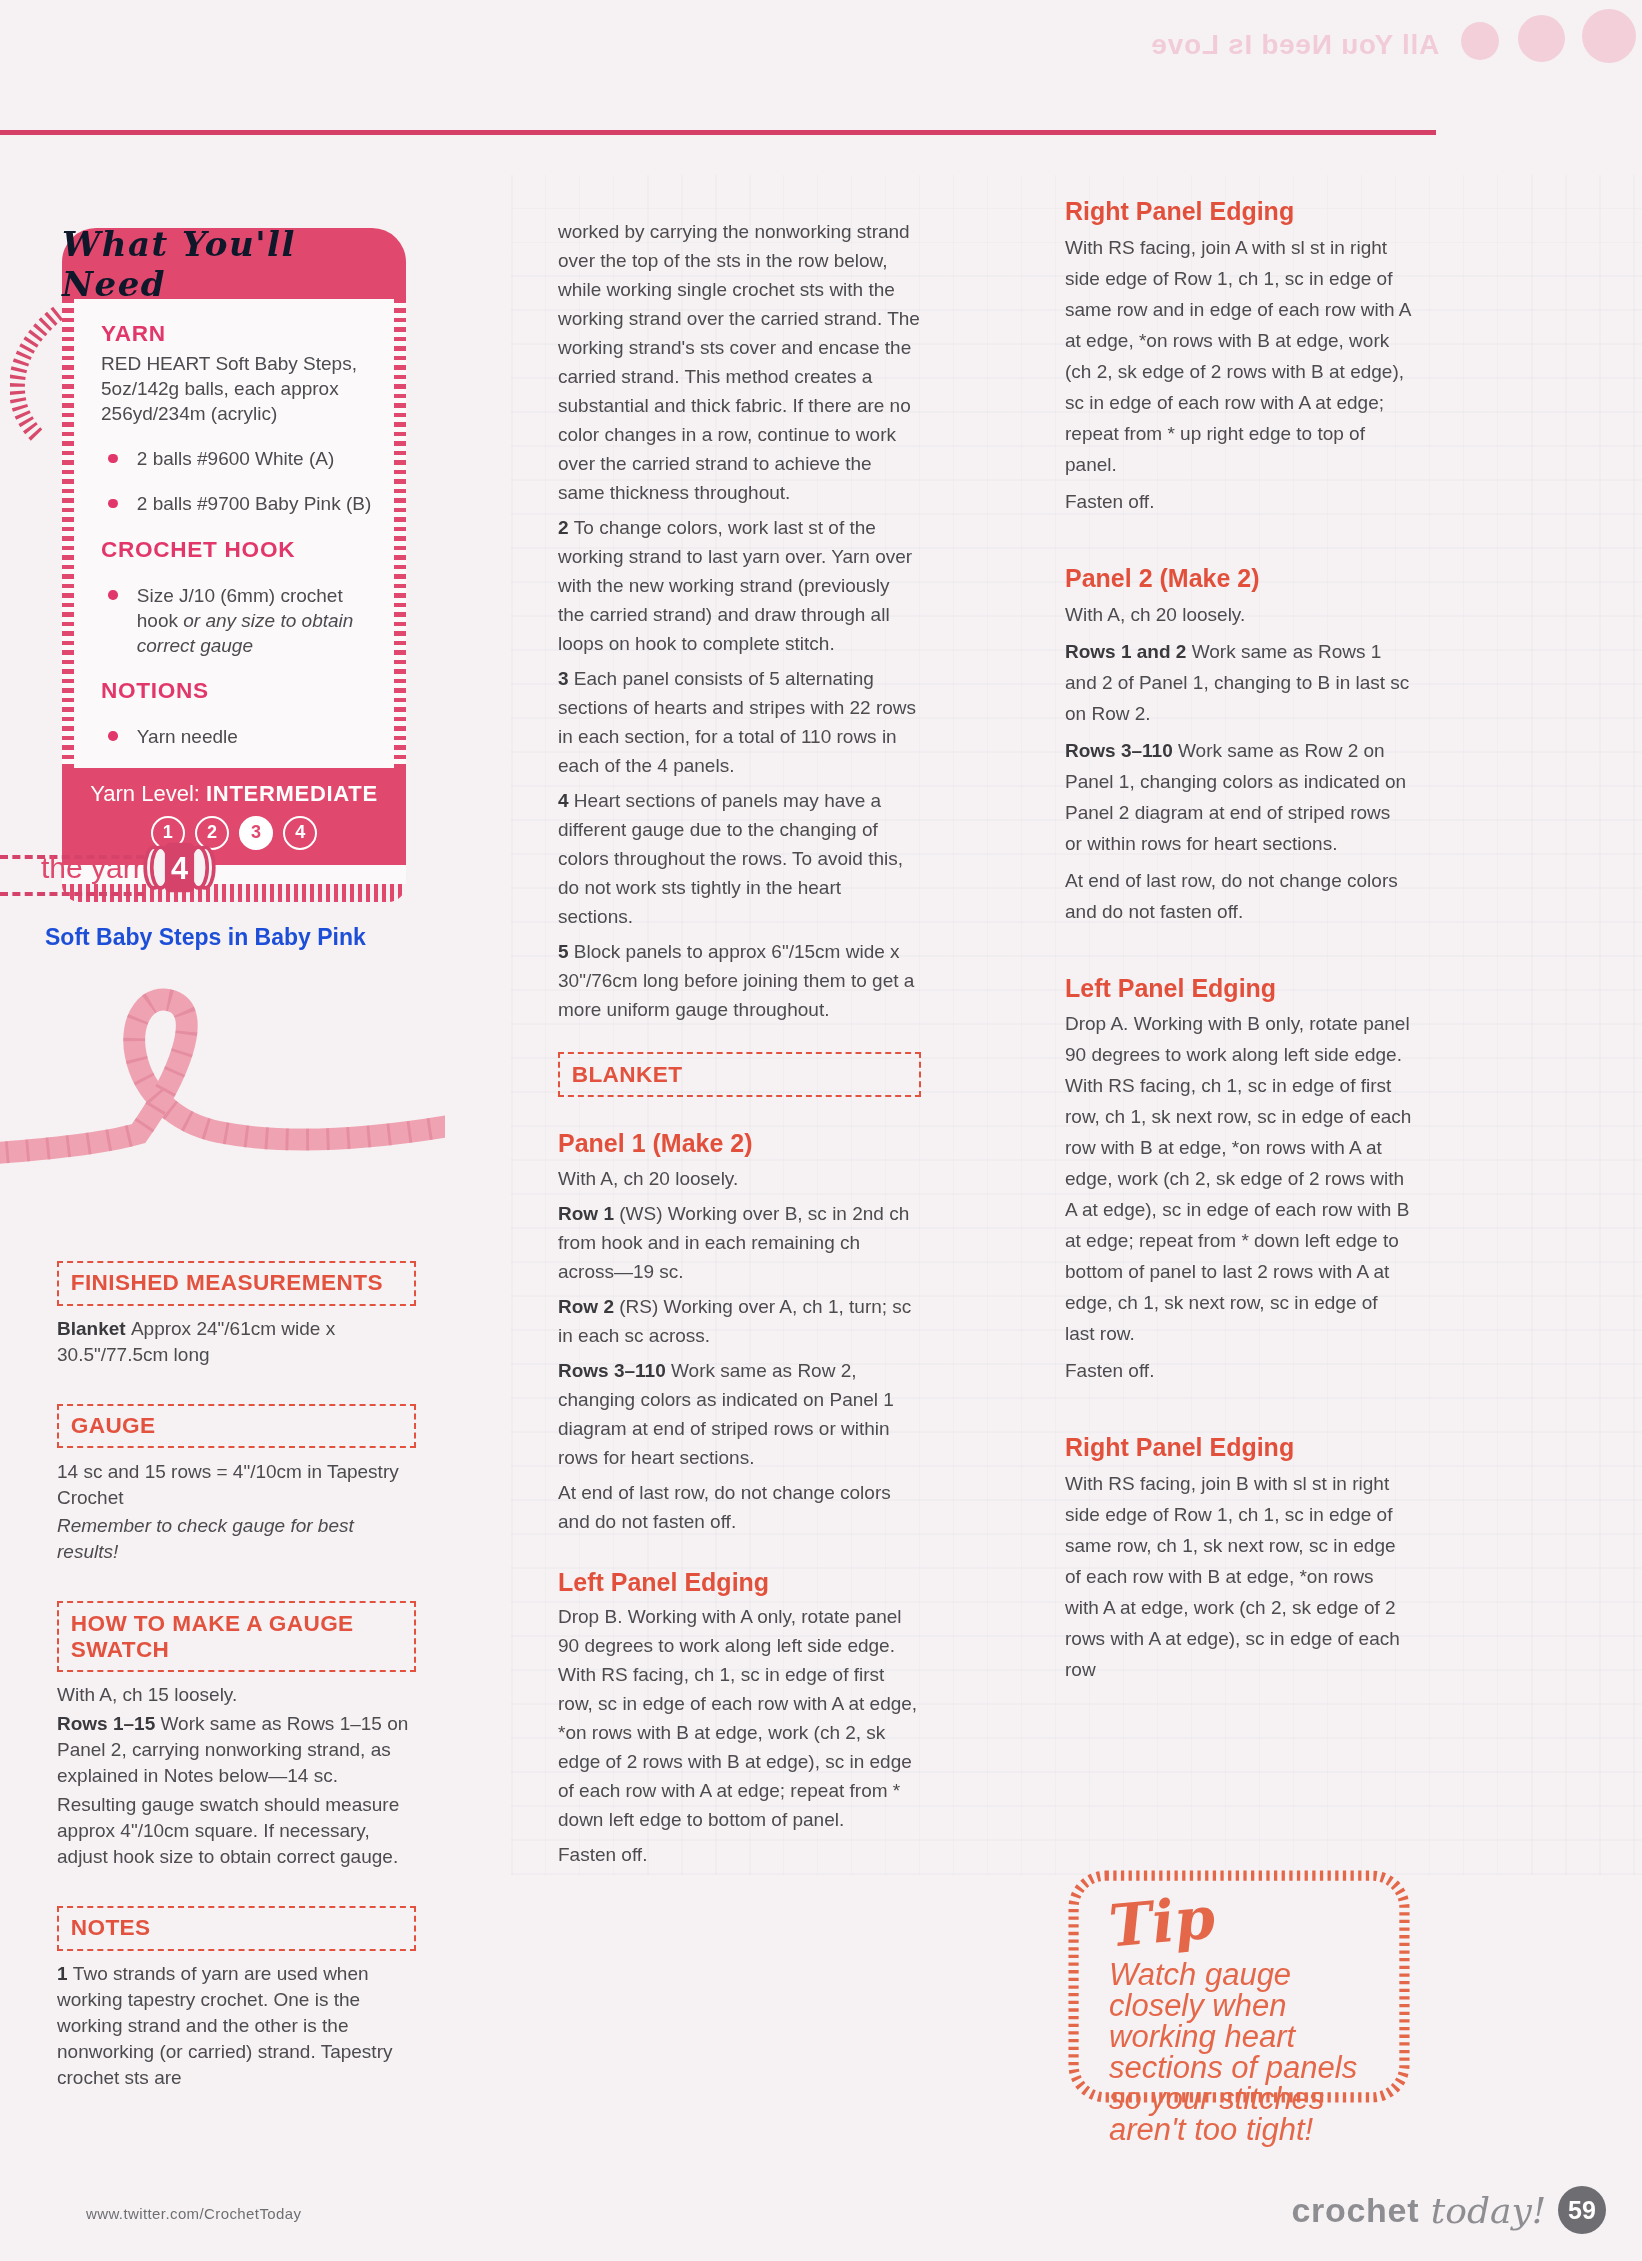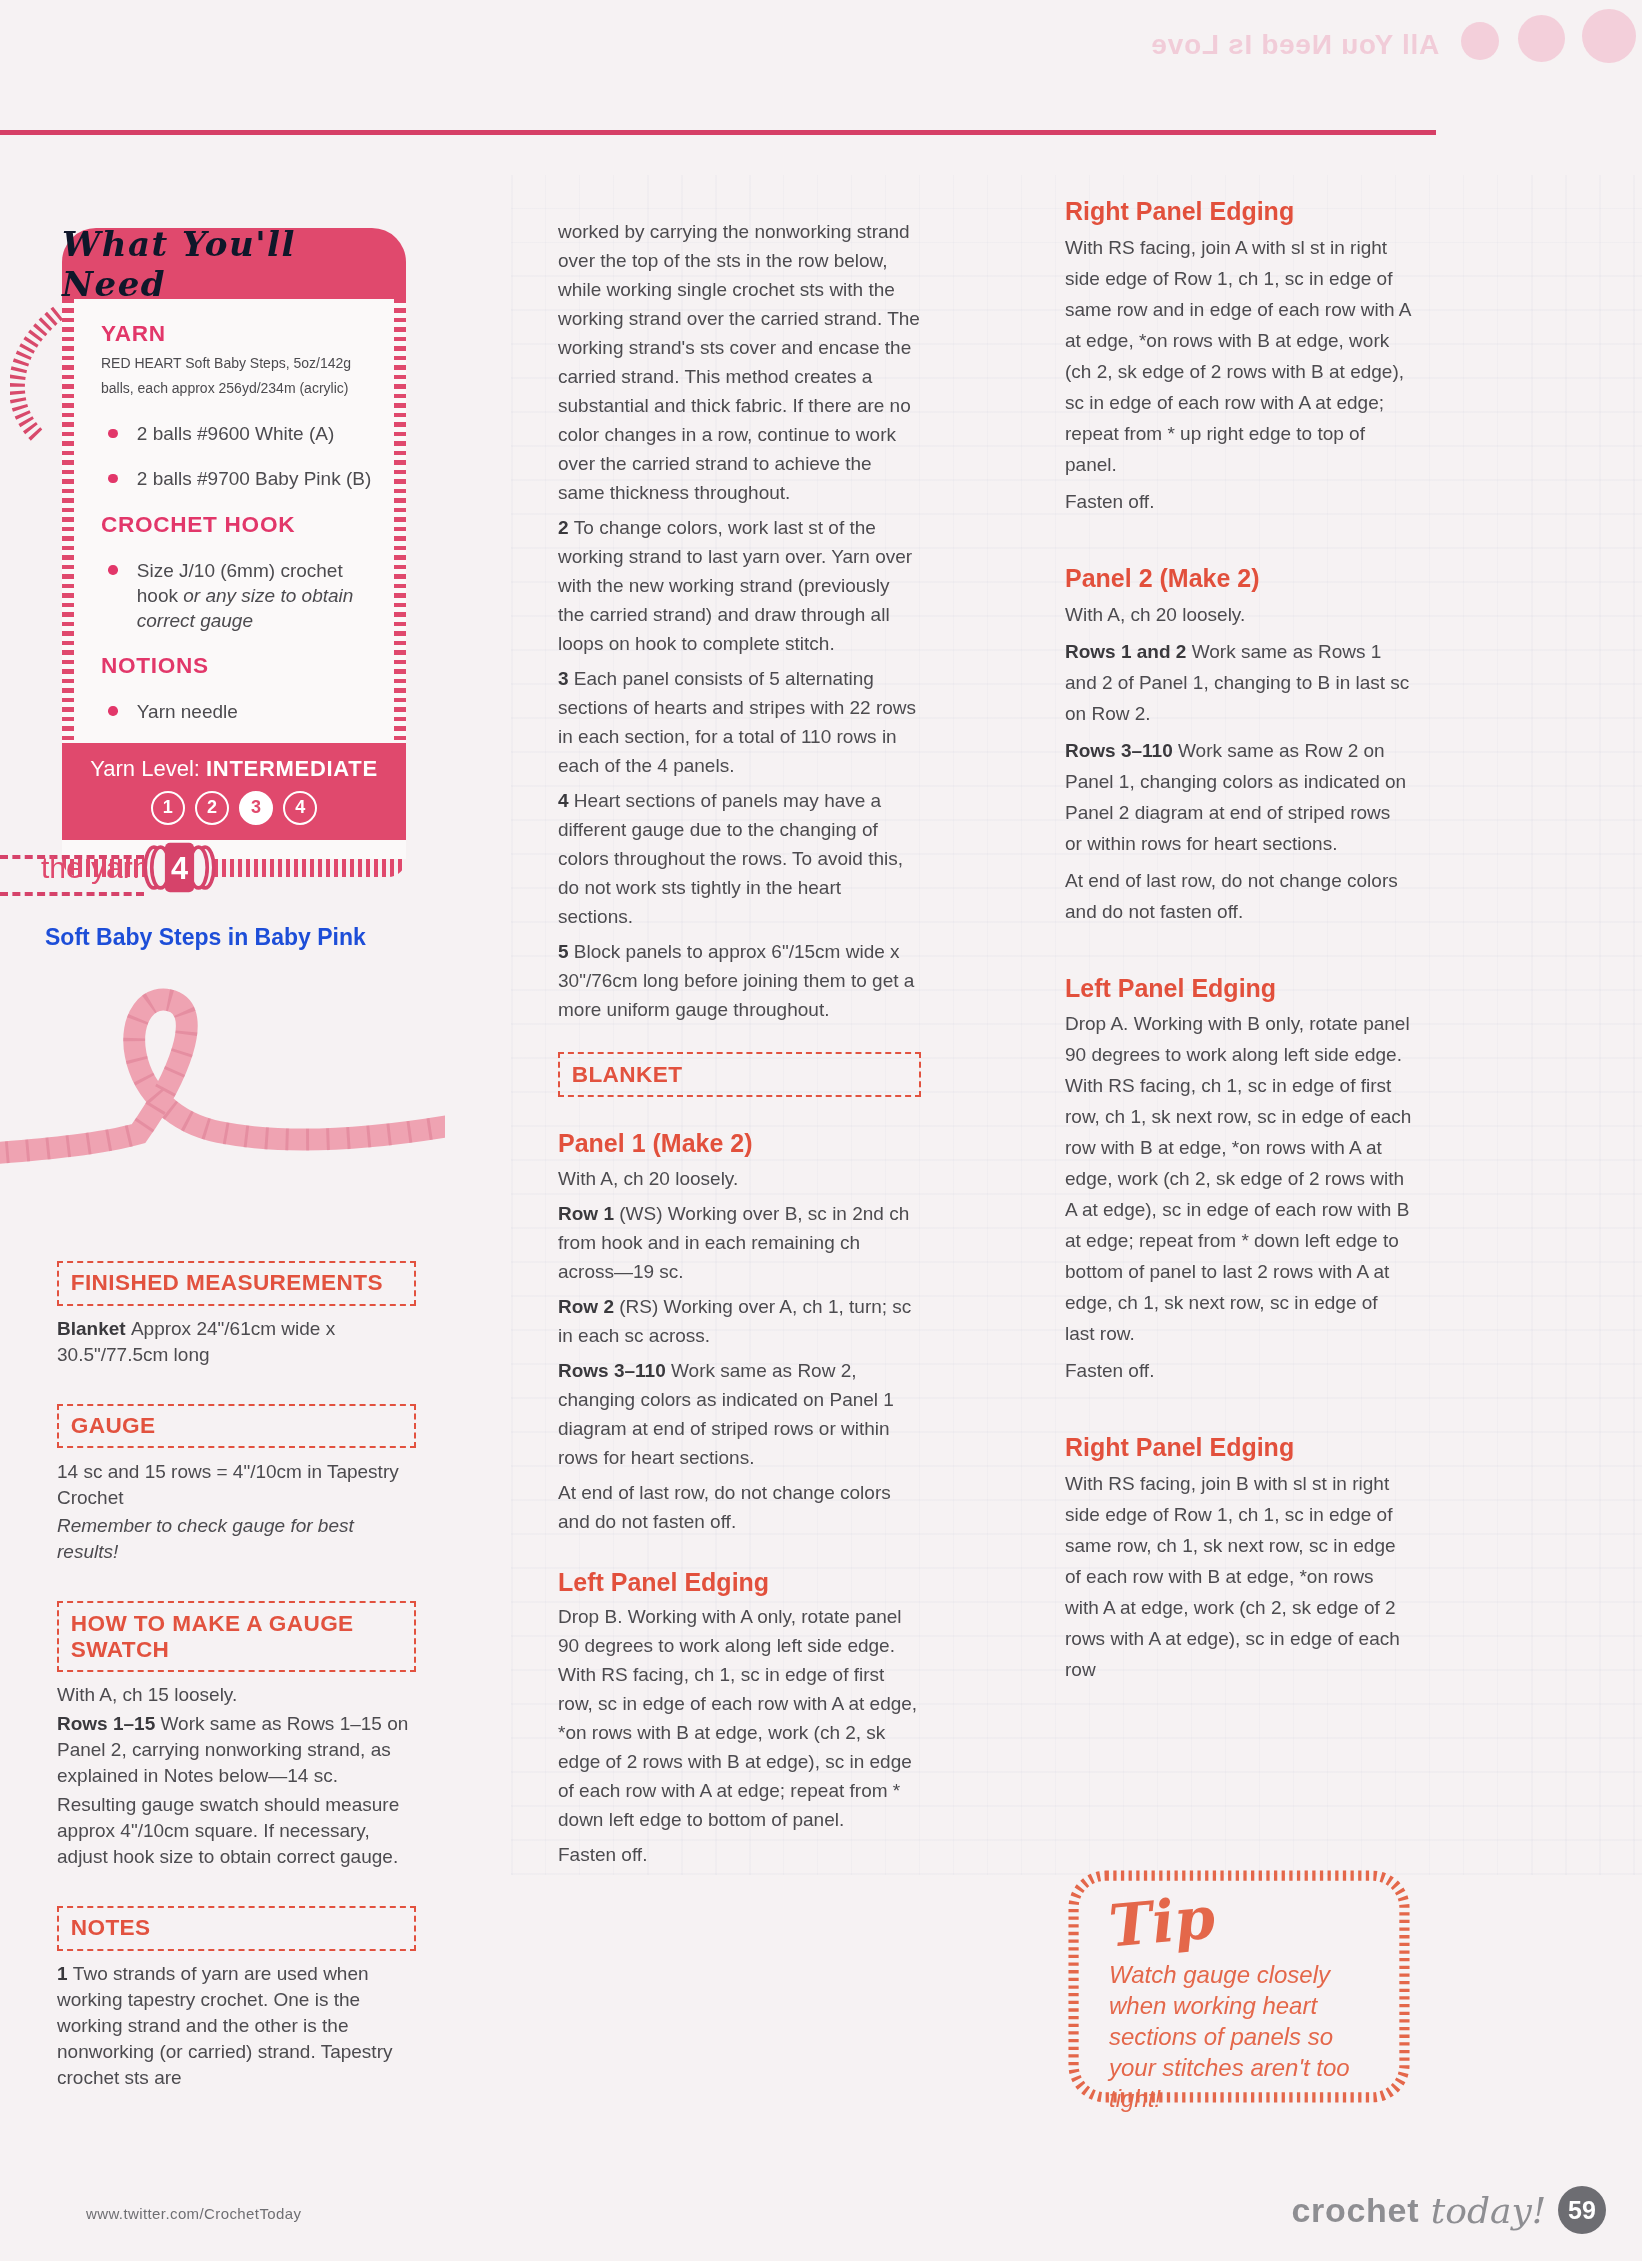--- a/index.html
+++ b/index.html
@@ -21,21 +21,21 @@
   .wyn-head{height:71px;border-radius:34px 34px 0 0;background:#e0496d;
     display:flex;align-items:center;justify-content:center;}
   .wyn-title{color:#0f172a;font-family:"DejaVu Serif",serif;font-style:italic;font-weight:bold;
     font-size:34px;letter-spacing:1.5px;}
   .wyn-body{background:#fbf9f9;position:relative;padding:22px 31px 19px 39px;min-height:320px;box-sizing:border-box;}
   .wyn-body::before,.wyn-body::after{content:"";position:absolute;top:0;bottom:0;width:12.4px;
     background:repeating-linear-gradient(180deg,#e0496d 0 4.4px,transparent 4.4px 9.5px);}
   .wyn-body::before{left:0;}  .wyn-body::after{right:0;}
   .wyn-h{color:#e2376a;font-weight:bold;font-size:22.6px;letter-spacing:0.7px;margin:20.4px 0 4.4px;}
   .wyn-sec:first-child .wyn-h{margin-top:0;}
-  .wyn-intro{font-size:14px;line-height:25px;margin:0;}
+  .wyn-intro{font-size:19px;line-height:25px;margin:0;}
   .wyn-li{display:flex;margin-top:20px;font-size:19px;line-height:25px;}
   .dot{width:9.5px;height:9.5px;border-radius:50%;background:#e2376a;margin:7.3px 19px 0 7.3px;flex:none;}
   .wyn-skill{background:#e0496d;color:#fff;text-align:center;padding:13px 0 14.6px;}
   .skill-line{font-size:22px;}
   .b2{font-weight:bold;letter-spacing:0.7px;}
   .lvl{display:inline-flex;align-items:center;justify-content:center;width:34px;height:34px;
     border:2.2px solid #fff;border-radius:50%;margin:8.8px 5.1px 0;font-size:18px;font-weight:bold;color:#fff;box-sizing:border-box;}
   .lvl.active{background:#fff;color:#e0496d;}
   .wyn-cap{height:19px;background:#fbf9f9;}
   .wyn-hatch{height:18px;border-radius:0 0 19px 19px;
@@ -69,21 +69,21 @@
   .col-mid h3{margin-top:32px;}
   .col-right{left:1065px;top:197px;width:347px;}
   .col-right p{line-height:31px;}
   .col-right h3{margin-top:47px;}
   .col-right h3:first-child{margin-top:0;}
   
   .tip{position:absolute;left:1067px;top:1869px;width:344px;height:235px;}
   .tip svg{position:absolute;left:0;top:0;}
   .tip-title{font-family:"DejaVu Serif",serif;font-style:italic;font-weight:bold;font-size:58px;
     color:#e4674a;transform:rotate(-5deg);margin:19px 0 0 42px;display:inline-block;}
-  .tip-text{font-style:italic;font-size:24px;line-height:31px;color:#e4674a;margin:2.9px 32px 0 42px;}
+  .tip-text{font-style:italic;font-size:31px;line-height:31px;color:#e4674a;margin:2.9px 32px 0 42px;}
   
   .footer-url{position:absolute;left:86px;top:2205px;font-size:15px;color:#6f6f73;letter-spacing:0.4px;}
   .footer-logo{position:absolute;right:36px;top:2186px;display:flex;align-items:center;gap:11.7px;}
   .brand-reg{font-size:34px;font-weight:bold;color:#8e8e92;letter-spacing:0.7px;}
   .brand-script{font-family:"DejaVu Serif",serif;font-style:italic;font-size:36px;color:#8e8e92;}
   .page-num{width:48px;height:48px;border-radius:50%;background:#6d6d72;color:#fff;
     font-size:25px;font-weight:bold;display:flex;align-items:center;justify-content:center;}
 </style>
 </head>
 <body>

